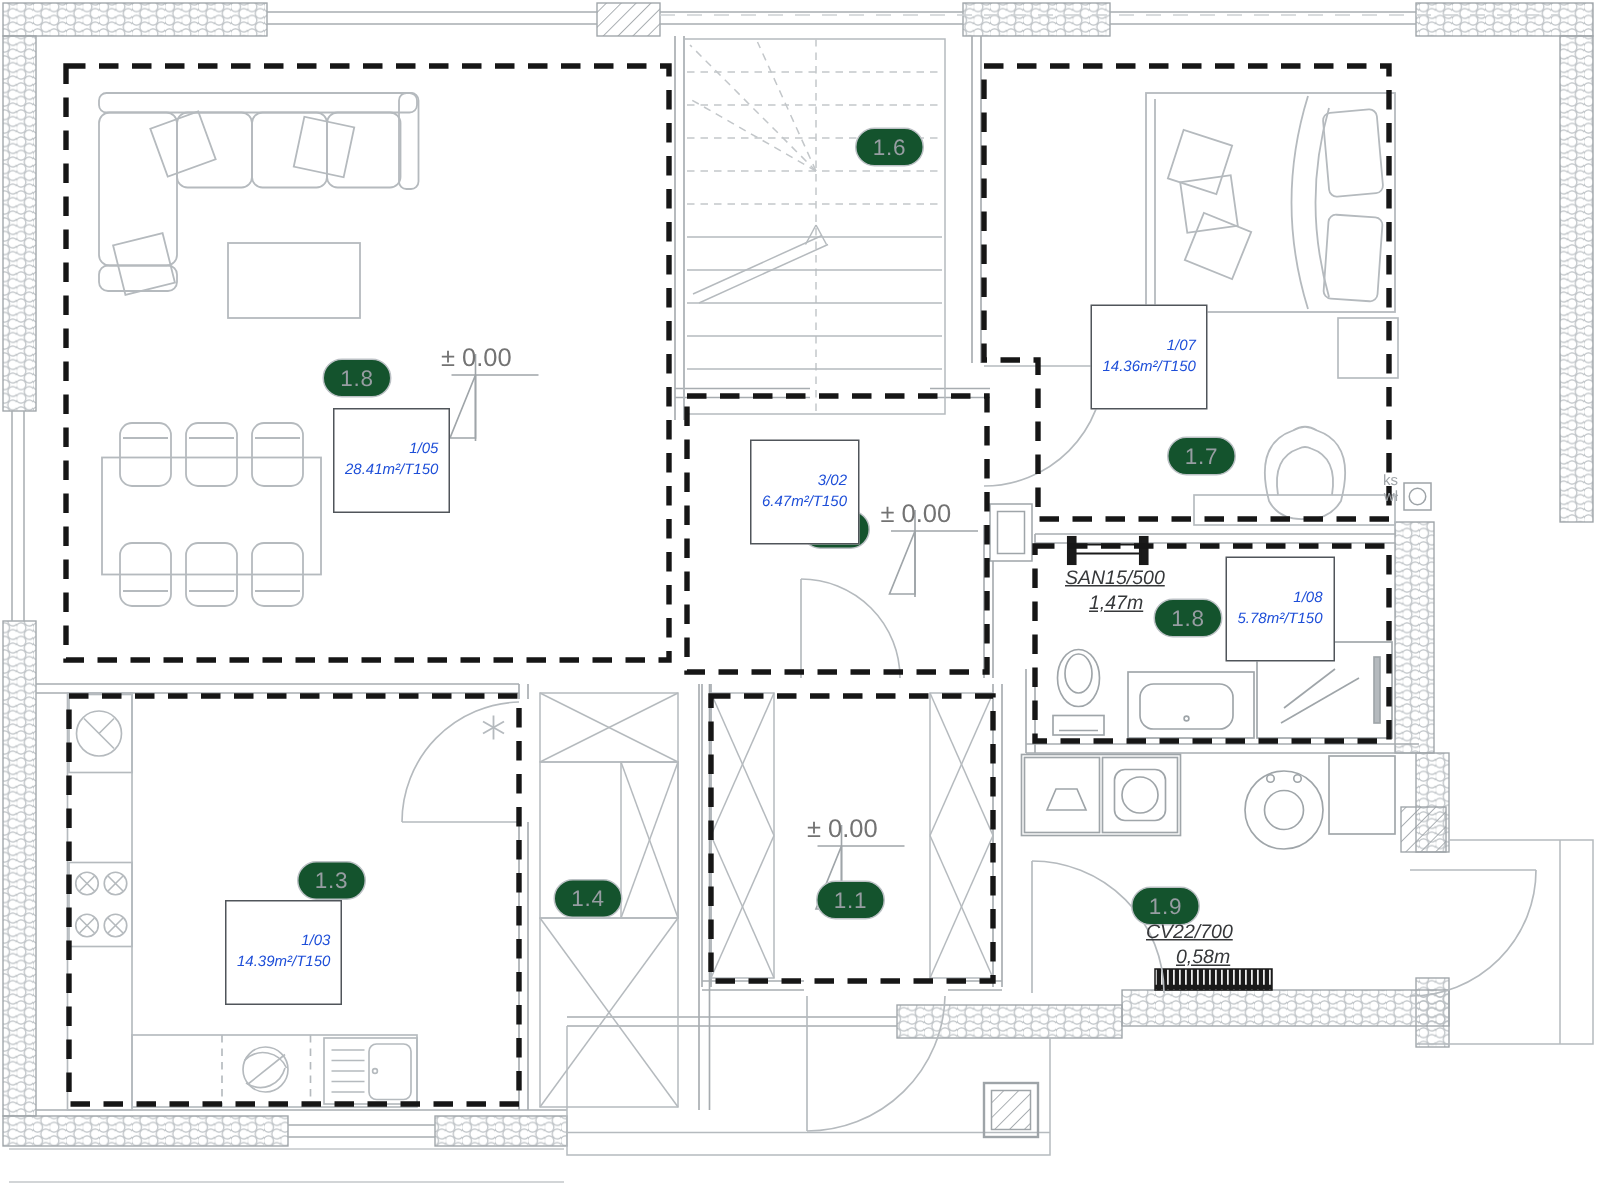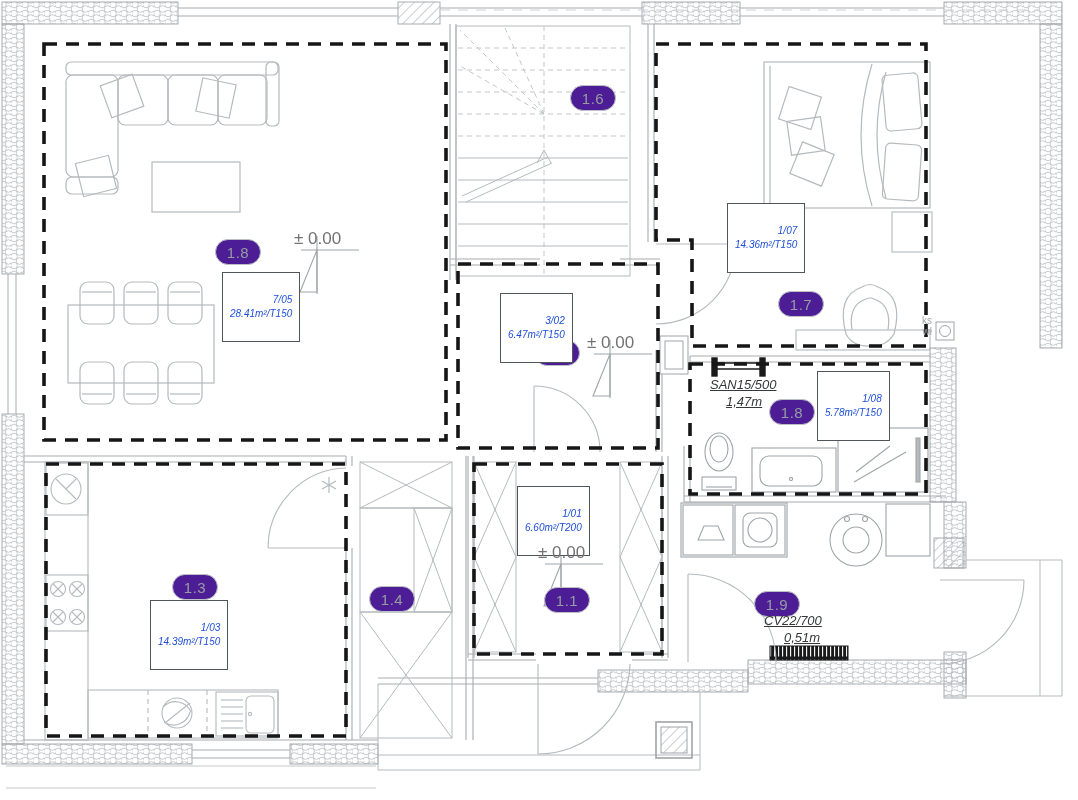--- a/index.html
+++ b/index.html
@@ -1,20 +1,20 @@
 <!DOCTYPE html>
 <html><head>
 <meta charset="utf-8">
 <style>
   html,body{margin:0;padding:0;background:#ffffff;}
   #plan{position:relative;width:1078px;height:800px;background:#ffffff;overflow:hidden;
         font-family:"Liberation Sans",sans-serif;}
   #plan svg{position:absolute;left:0;top:0;}
   .bubble{position:absolute;width:44px;height:24px;border:1.4px solid #bcc1c5;border-radius:13px;
-          background:#4c1d95;color:#979da2;font-size:15px;display:flex;align-items:center;
+          background:#14532d;color:#979da2;font-size:15px;display:flex;align-items:center;
           justify-content:center;letter-spacing:.5px;}
   .arealabel{position:absolute;border:1.5px solid #50555a;background:#ffffff;color:#1d4ed8;
              font-style:italic;font-size:10px;line-height:1.4;padding:20px 7px;text-align:right;
              white-space:nowrap;}
   .elev{position:absolute;color:#737373;font-size:17px;white-space:nowrap;}
   .ann{position:absolute;font-style:italic;font-size:13px;color:#36383a;white-space:nowrap;text-decoration:underline;}
   .shaft{position:absolute;font-size:10px;color:#a0a5a9;line-height:1.08;text-align:right;width:28px;}
 </style>
 </head>
 <body>
@@ -384,53 +384,49 @@
     <path d="M561,564 L544,606 L561,606 Z"></path>
   </g>
 </svg>
 
 <div class="bubble" style="left:215px;top:239px">1.8</div>
 <div class="bubble" style="left:570px;top:85px">1.6</div>
 <div class="bubble" style="left:778px;top:291px">1.7</div>
 <div class="bubble" style="left:534px;top:340px">1.2</div>
 <div class="bubble" style="left:769px;top:399px">1.8</div>
 <div class="bubble" style="left:544px;top:587px">1.1</div>
-<div class="bubble" style="left:172px;top:574px">1.3</div>
+<div class="bubble" style="left:198px;top:574px">1.3</div>
 <div class="bubble" style="left:369px;top:586px">1.4</div>
 <div class="bubble" style="left:754px;top:591px">1.9</div>
 
 <div class="arealabel" style="left:222px;top:272px">
-  <div>7/05</div>
+  <div>1/05</div>
   <div>28.41m²/T150</div>
 </div>
 <div class="arealabel" style="left:500px;top:293px">
   <div>3/02</div>
   <div>6.47m²/T150</div>
 </div>
 <div class="arealabel" style="left:727px;top:203px">
   <div>1/07</div>
   <div>14.36m²/T150</div>
 </div>
 <div class="arealabel" style="left:817px;top:371px">
   <div>1/08</div>
   <div>5.78m²/T150</div>
 </div>
-<div class="arealabel" style="left:517px;top:486px">
-  <div>1/01</div>
-  <div>6.60m²/T200</div>
-</div>
 <div class="arealabel" style="left:150px;top:600px">
   <div>1/03</div>
   <div>14.39m²/T150</div>
 </div>
 
 <div class="elev" style="left:294px;top:229px">± 0.00</div>
 <div class="elev" style="left:587px;top:333px">± 0.00</div>
 <div class="elev" style="left:538px;top:543px">± 0.00</div>
 
 <div class="ann" style="left:710px;top:377px">SAN15/500</div>
 <div class="ann" style="left:726px;top:394px">1,47m</div>
 <div class="ann" style="left:764px;top:613px">CV22/700</div>
-<div class="ann" style="left:784px;top:630px">0,51m</div>
+<div class="ann" style="left:784px;top:630px">0,58m</div>
 <div class="shaft" style="left:904px;top:316px">ks</div>
 <div class="shaft" style="left:904px;top:327px">wł</div>
 
 </div>
 
 </body></html>

